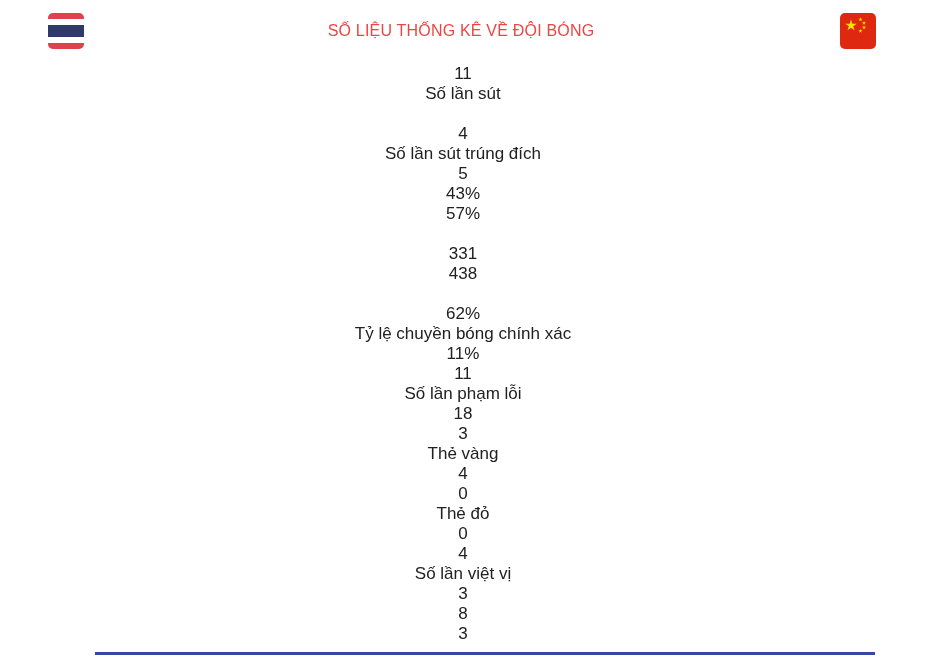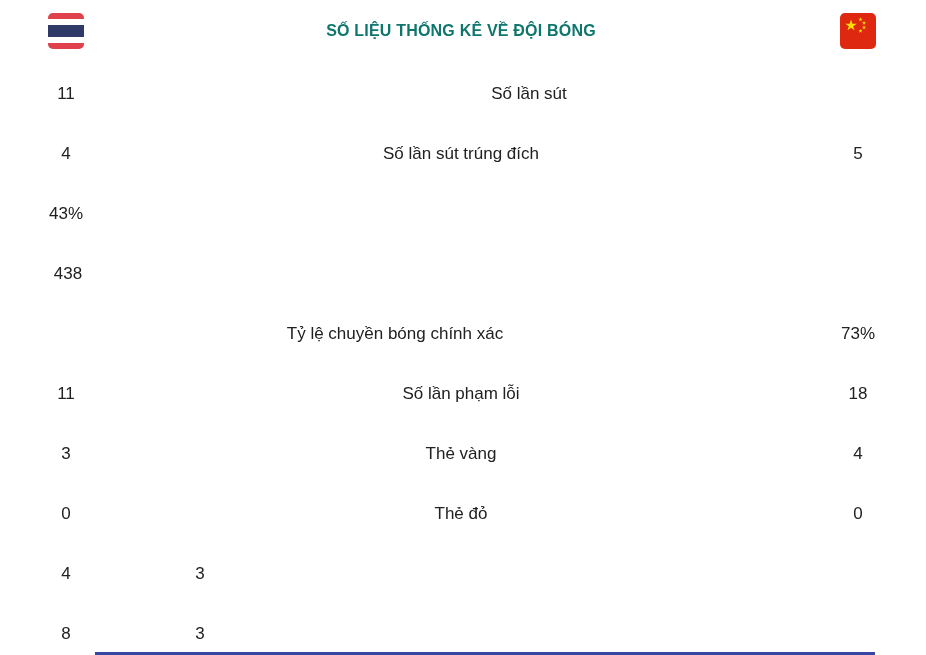--- a/index.html
+++ b/index.html
@@ -33,38 +33,39 @@
     flex: 1;
     text-align: center;
   }
   .col-right {
     width: 136px;
     display: flex;
     justify-content: center;
     align-items: center;
   }
   .title {
-    font-weight: bold;
+    font-weight: normal;
     font-size: 16px;
     letter-spacing: 0.2px;
-    color: #0f766e;
+    color: #ef4444;
   }
   .flag {
     width: 36px;
     height: 36px;
     border-radius: 5px;
     overflow: hidden;
     position: relative;
     box-shadow: 0 0 0 1px #e3e3e3 inset;
   }
   .flag svg { display: block; }
   .stat-row {
     display: flex;
     align-items: center;
     height: 60px;
+    flex-direction: column;
   }
   .value {
     font-size: 17px;
     color: #212121;
     text-align: center;
   }
   .label {
     font-size: 17px;
     color: #212121;
   }
@@ -127,32 +128,41 @@
     <div class="col-center"><span class="label">Số lần sút trúng đích</span></div>
     <div class="col-right">
         <span class="value">5</span>
       </div>
   </div>
 
   <div class="stat-row">
     <div class="col-left">
         <span class="value">43%</span>
       </div>
-  </div>
-
-  <div class="stat-row">
+    <div class="col-right">
+        <span class="value">57%</span>
+      </div>
+  </div>
+
+  <div class="stat-row">
+    <div class="col-left">
+        <span class="value">331</span>
+      </div>
     <div class="col-right">
         <span class="value">438</span>
       </div>
   </div>
 
   <div class="stat-row">
+    <div class="col-left">
+        <span class="value">62%</span>
+      </div>
     <div class="col-center"><span class="label">Tỷ lệ chuyền bóng chính xác</span></div>
     <div class="col-right">
-        <span class="value">73%</span>
+        <span class="value">11%</span>
       </div>
   </div>
 
   <div class="stat-row">
     <div class="col-left">
         <span class="value">11</span>
       </div>
     <div class="col-center"><span class="label">Số lần phạm lỗi</span></div>
     <div class="col-right">
         <span class="value">18</span>
@@ -176,20 +186,21 @@
     <div class="col-center"><span class="label">Thẻ đỏ</span></div>
     <div class="col-right">
         <span class="value">0</span>
       </div>
   </div>
 
   <div class="stat-row">
     <div class="col-left">
         <span class="value">4</span>
       </div>
+    <div class="col-center"><span class="label">Số lần việt vị</span></div>
     <div class="col-right">
         <span class="value">3</span>
       </div>
   </div>
 
   <div class="stat-row">
     <div class="col-left">
         <span class="value">8</span>
       </div>
     <div class="col-right">

